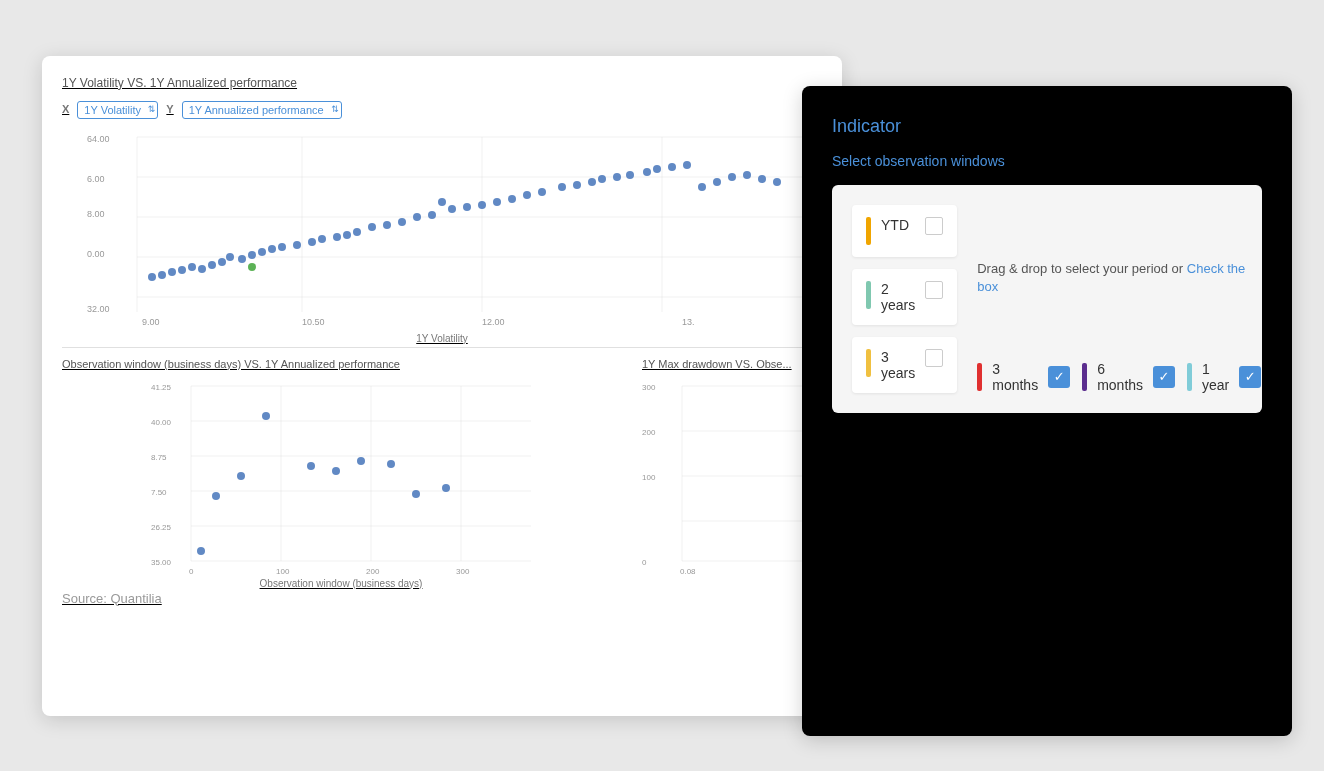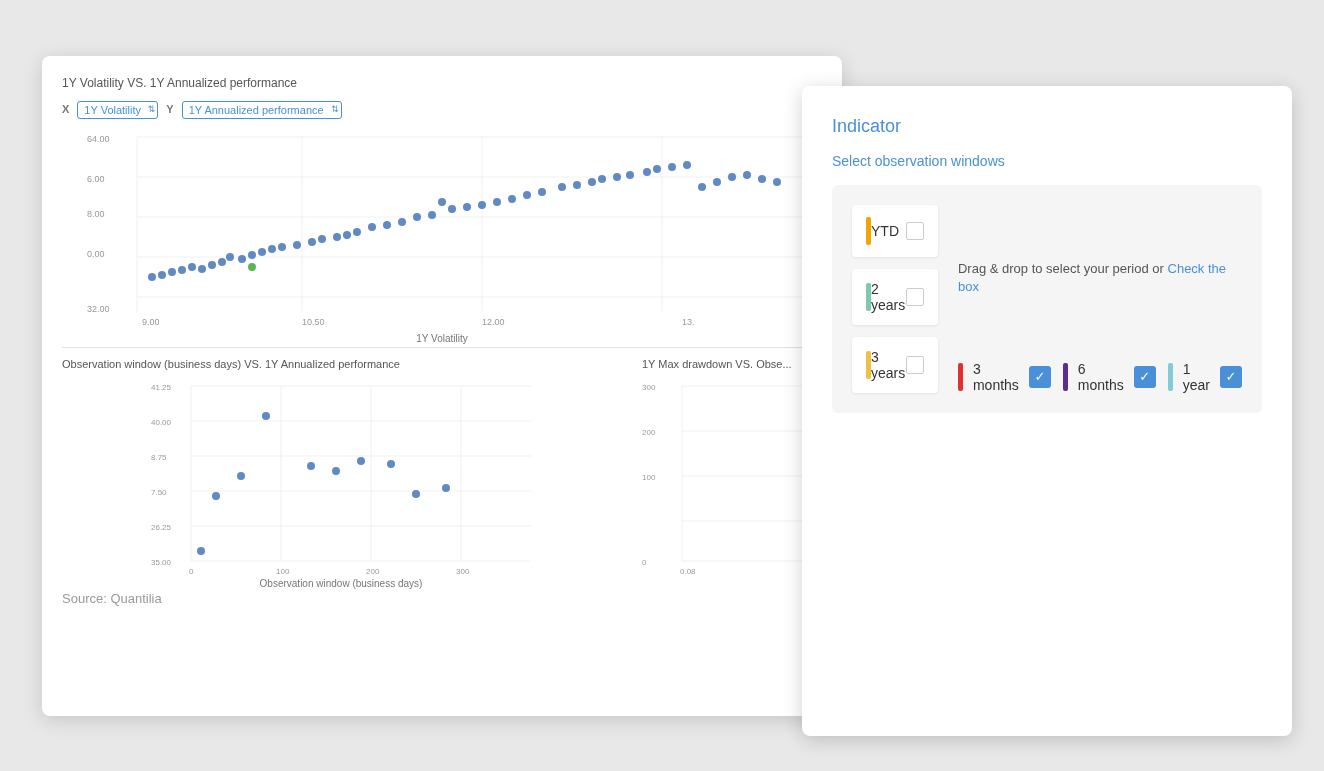--- a/index.html
+++ b/index.html
@@ -23,20 +23,21 @@
       position: absolute;
       top: 30px;
       left: 20px;
       width: 800px;
       height: 660px;
       background: #fff;
       border-radius: 8px;
       box-shadow: 0 4px 20px rgba(0,0,0,0.15);
       padding: 20px;
       overflow: hidden;
+      text-decoration: underline;
     }
     .chart-title {
       font-size: 12px;
       color: #555;
       margin-bottom: 10px;
     }
     .chart-controls {
       display: flex;
       align-items: center;
       gap: 8px;
@@ -120,21 +121,21 @@
       text-align: left;
       margin-top: 2px;
     }
     
     .right-panel {
       position: absolute;
       top: 60px;
       right: 10px;
       width: 490px;
       height: 650px;
-      background: #ffffff;
+      background: #000000;
       border-radius: 8px;
       box-shadow: 0 4px 20px rgba(0,0,0,0.18);
       padding: 30px 30px 20px 30px;
       z-index: 10;
     }
     .panel-section-label {
       font-size: 18px;
       color: #4a90d9;
       margin-bottom: 16px;
       font-weight: 400;
@@ -196,21 +197,21 @@
     }
     .drag-drop-hint a {
       color: #4a90d9;
       text-decoration: none;
     }
     .window-item {
       background: #fff;
       border-radius: 4px;
       padding: 12px 14px;
       display: flex;
-      align-items: center;
+      gap: 10px;
       box-shadow: 0 1px 3px rgba(0,0,0,0.08);
     }
     .window-color-bar {
       width: 5px;
       height: 28px;
       border-radius: 2px;
       flex-shrink: 0;
     }
     .window-label {
       flex: 1;

